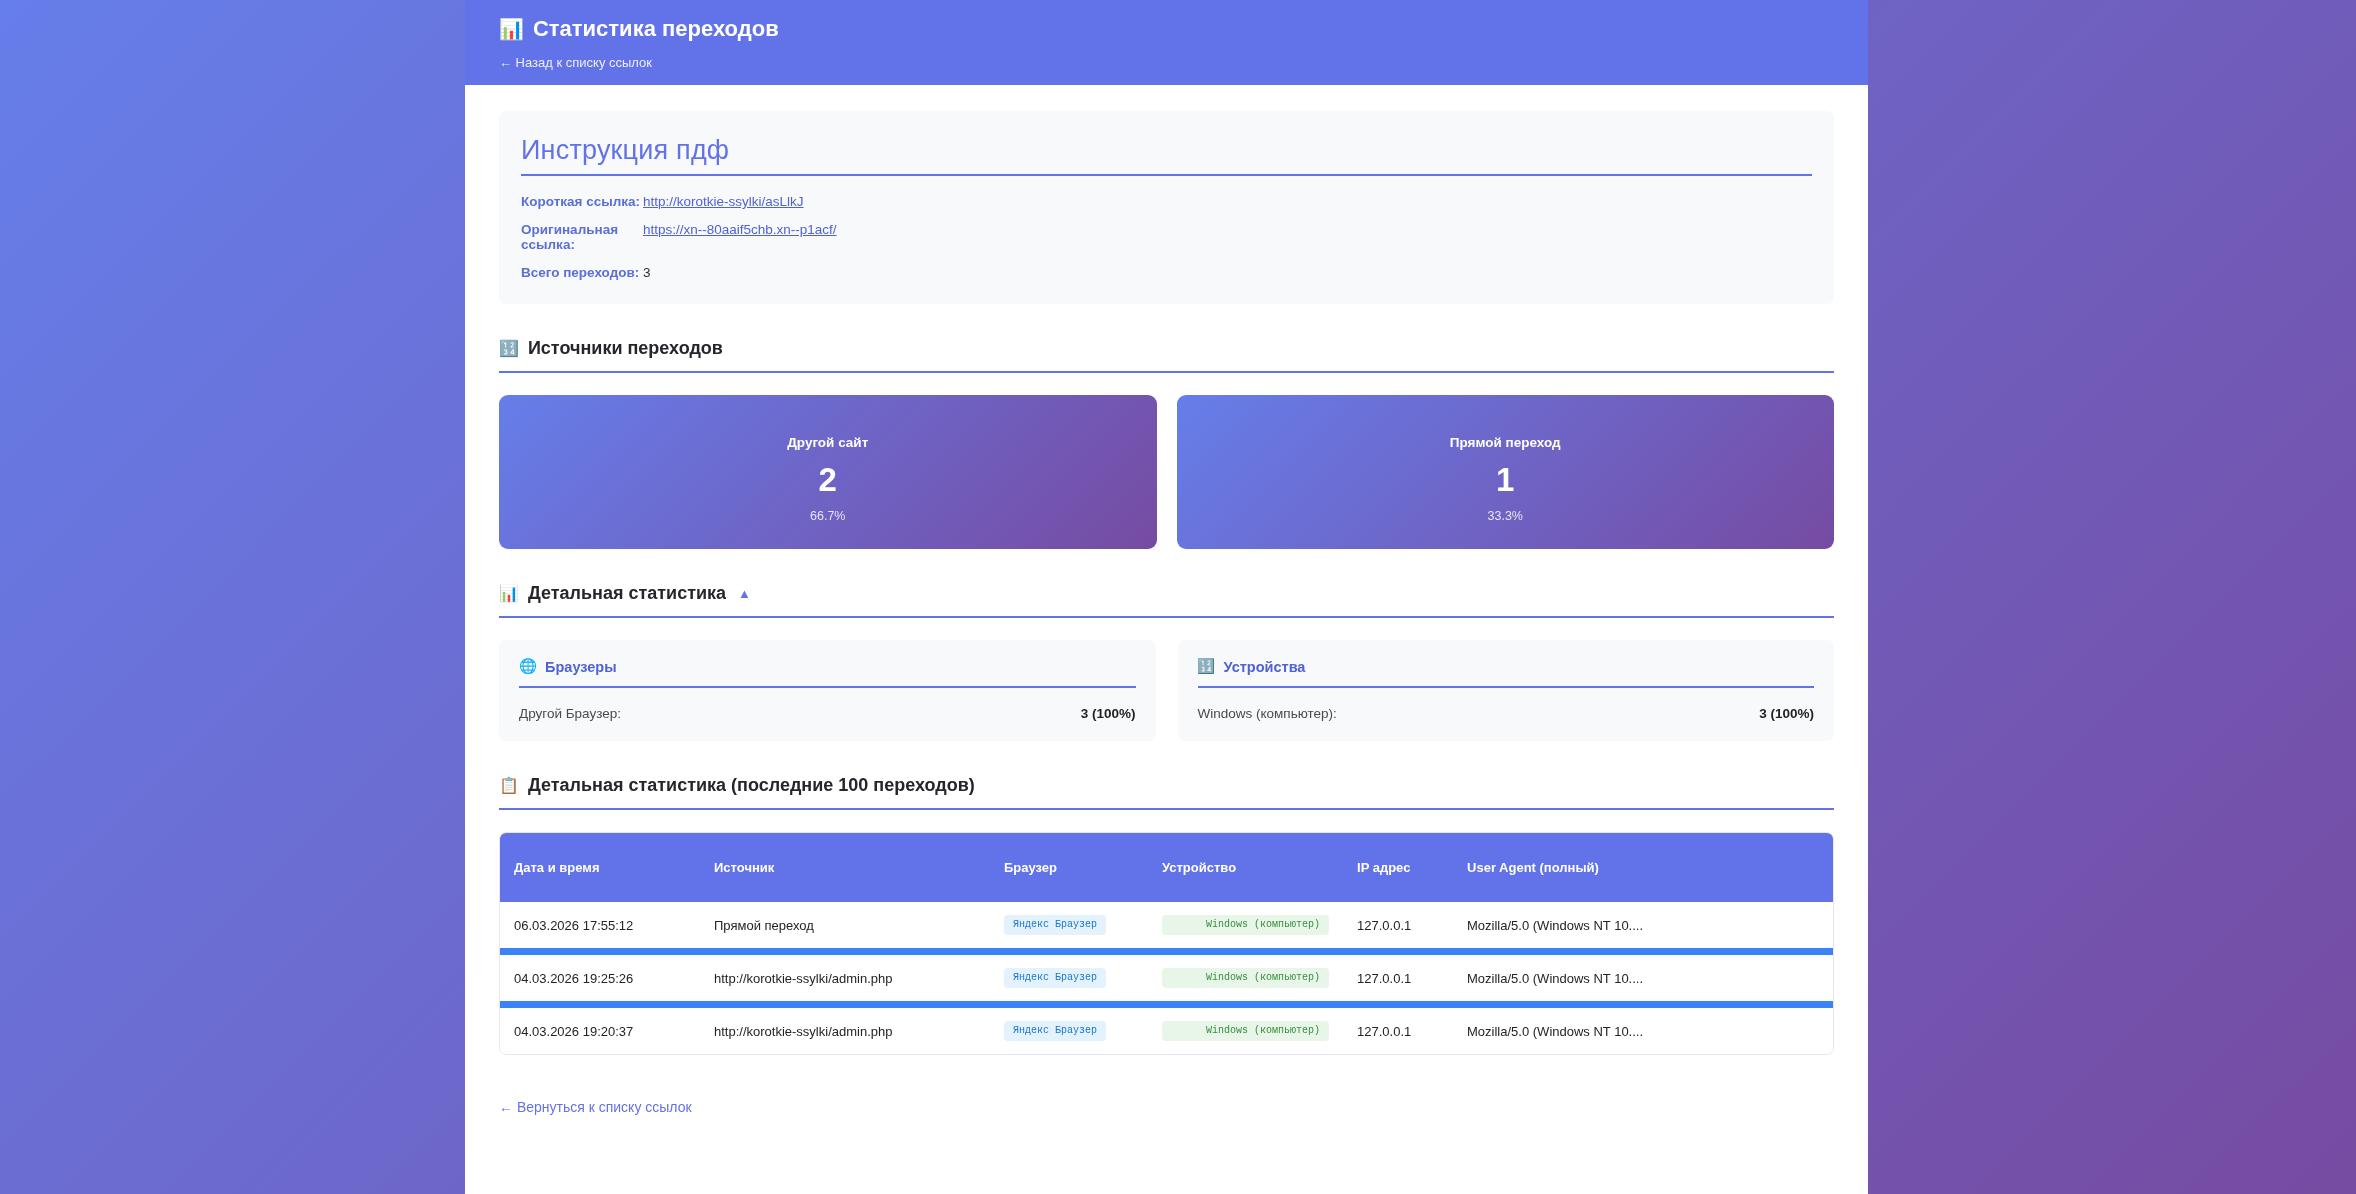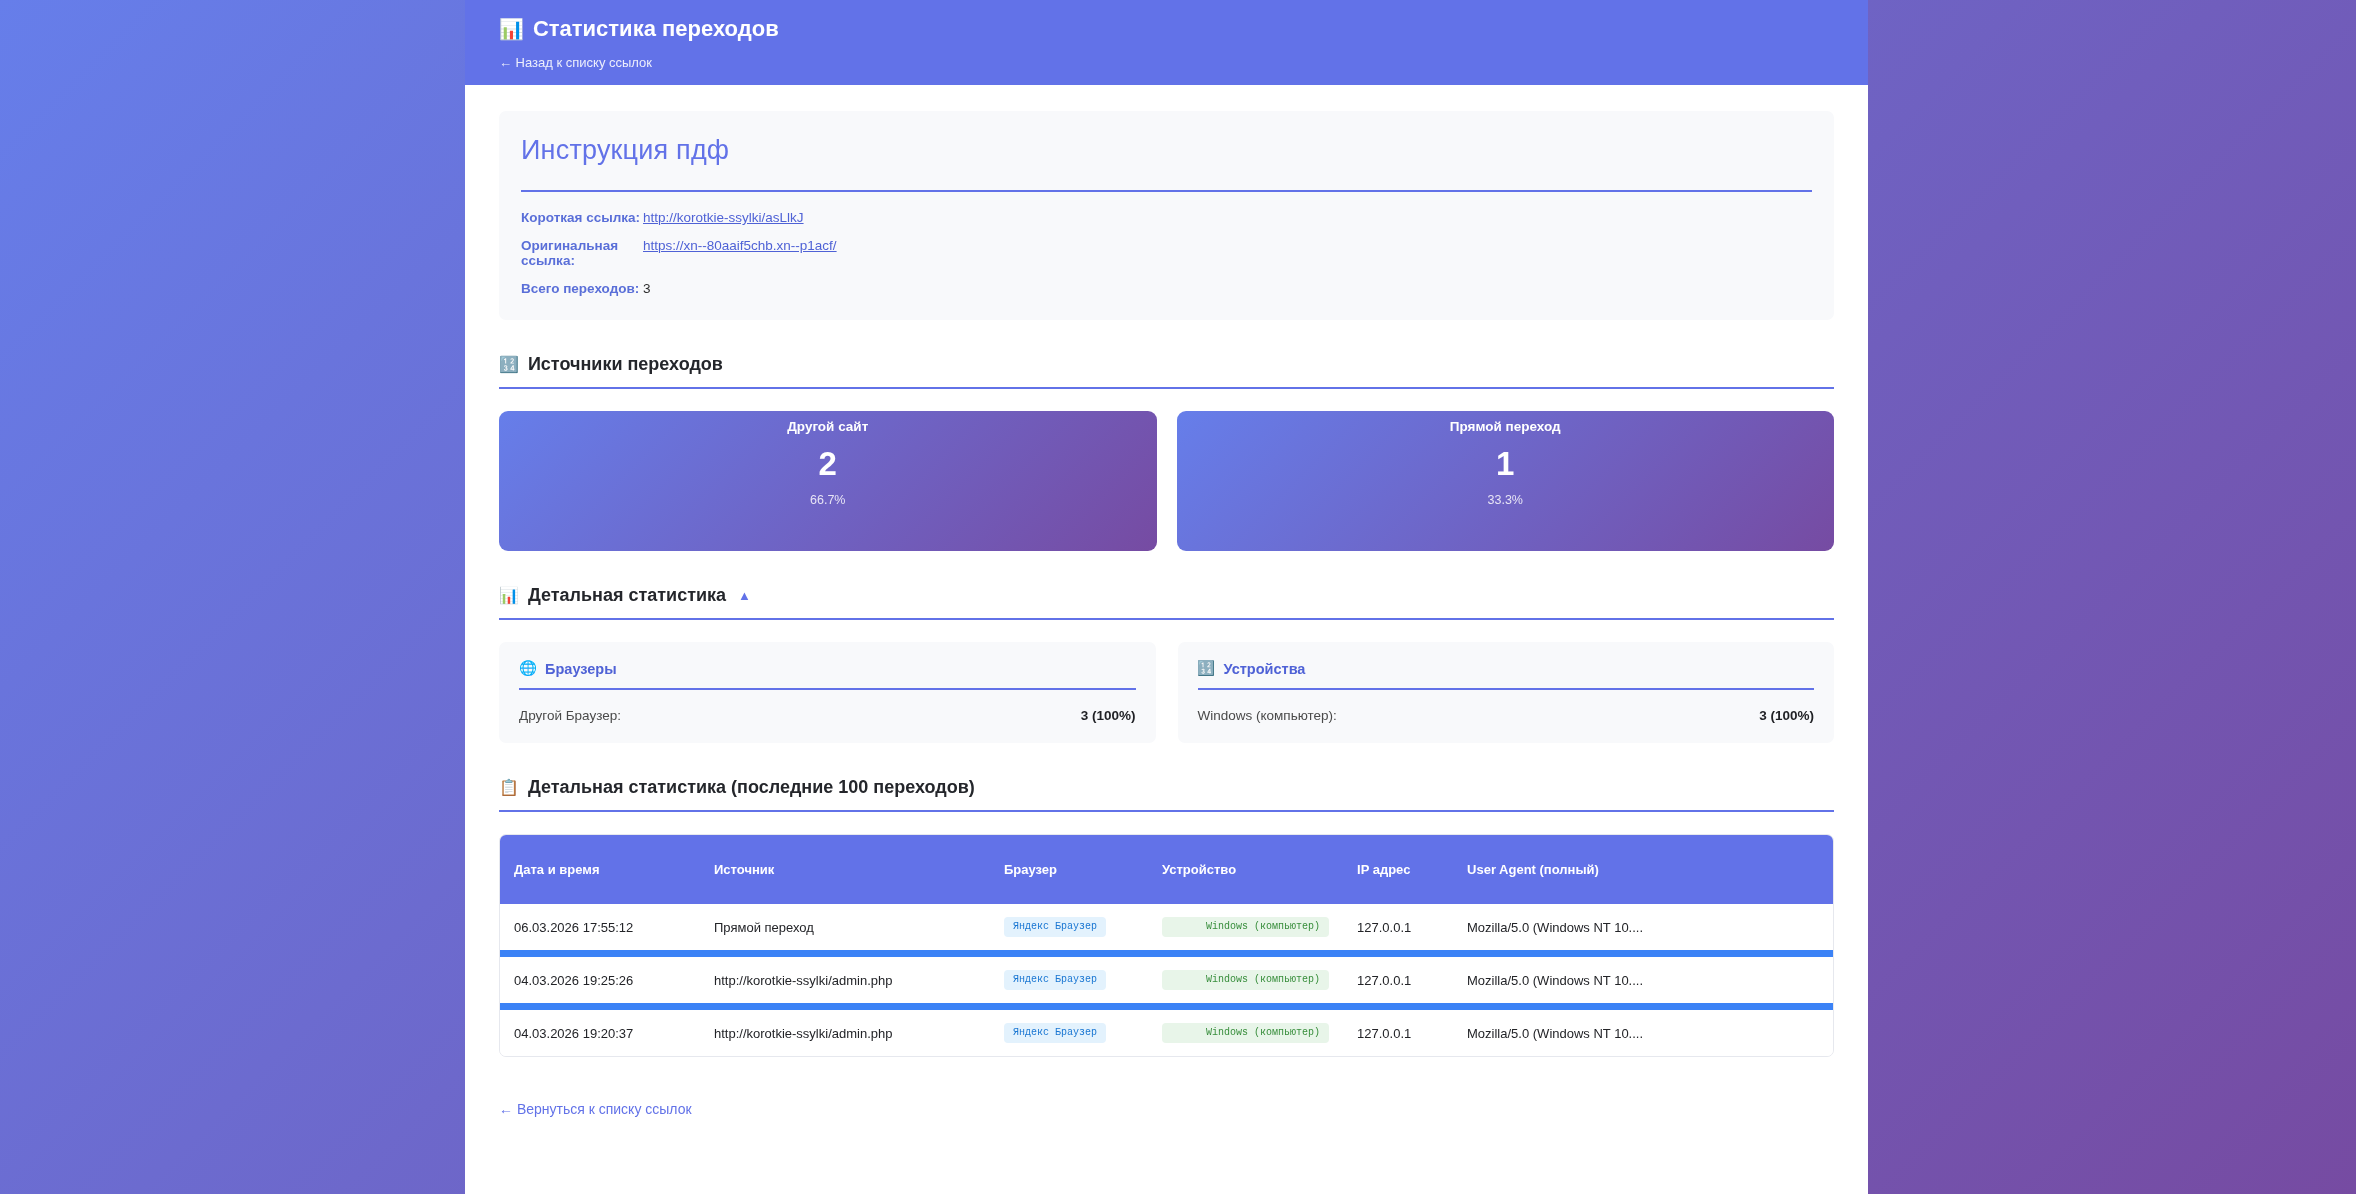--- a/index.html
+++ b/index.html
@@ -55,21 +55,21 @@
   .info-card {
     background: #f8f9fb;
     border-radius: 7px;
     padding: 24px 22px 22px 22px;
     margin-bottom: 34px;
   }
   .info-title {
     font-size: 27px;
     color: #6272e8;
     font-weight: normal;
-    padding-bottom: 24px;
+    padding-bottom: 8px;
     border-bottom: 2px solid #6272e8;
     margin-bottom: 18px;
     letter-spacing: .2px;
   }
   .info-row {
     display: flex;
     align-items: baseline;
     margin-bottom: 13px;
     font-size: 13.5px;
   }
@@ -111,21 +111,21 @@
     display: grid;
     grid-template-columns: 1fr 1fr;
     gap: 20px;
     margin-bottom: 34px;
   }
   .source-card {
     background: linear-gradient(135deg, #667eea 0%, #764ba2 100%);
     border-radius: 9px;
     color: #ffffff;
     text-align: center;
-    padding: 8px 18px 26px 18px;
+    padding: 40px 18px 26px 18px;
     min-height: 140px;
   }
   .source-name {
     font-size: 13.5px;
     font-weight: bold;
     margin-bottom: 13px;
   }
   .source-count {
     font-size: 33px;
     font-weight: bold;

